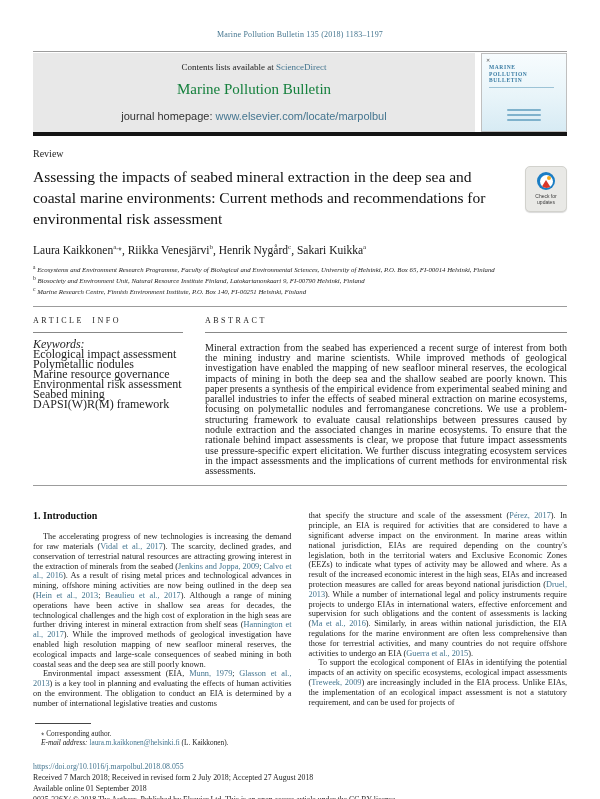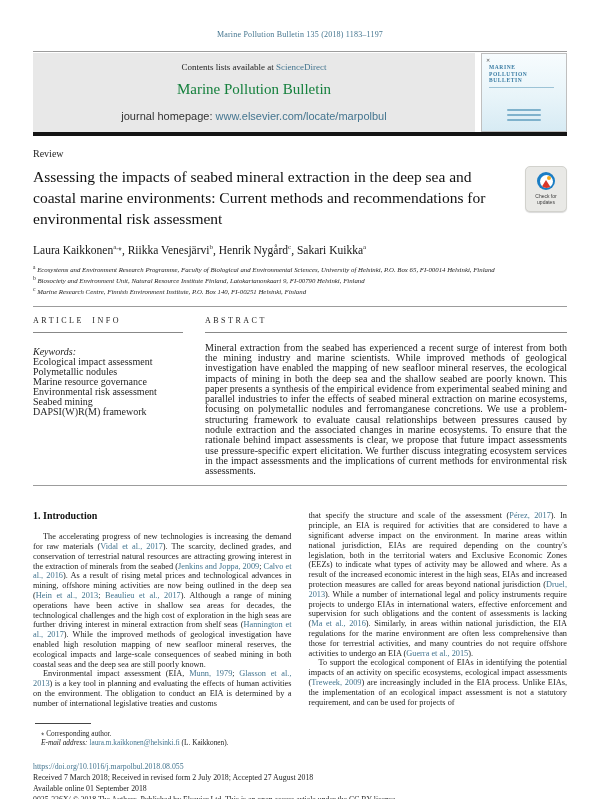--- a/index.html
+++ b/index.html
@@ -67,21 +67,21 @@
   .affil { font-size:6.8px; font-style:italic; line-height:9px; color:#222; }
   .affil sup { font-style:normal; font-size:5.5px; }
 
   
   .head-rule { margin-top:9px; }
   .info-abstract { display:flex; margin-top:9px; }
   .info-col { width:150px; flex:none; }
   .abs-col { flex:1; margin-left:22px; }
   .sec-label { font-size:8px; letter-spacing:2.5px; word-spacing:4px; color:#222; }
   .label-rule { border:none; border-top:1px solid #888; margin-top:7px; }
-  .keywords { margin-top:14px; font-size:10px; line-height:10px; }
+  .keywords { margin-top:6px; font-size:12px; line-height:10px; }
   .kw-label { font-style:italic; }
   .abstract-text { margin-top:10px; font-size:10px; line-height:10.3px; text-align:justify; color:#1c1c1c; }
   .section-end-rule { margin-top:9px; border-top:1px solid #9c9c9c; }
 
   
   .body-cols { display:flex; margin-top:25px; }
   .bcol { flex:1; font-size:8.3px; line-height:9.8px; text-align:justify; color:#1c1c1c; }
   .bcol-left { margin-right:17px; }
   .sec-heading { font-size:10px; font-weight:bold; color:#111; margin-bottom:11px; }
   .para { text-align:justify; }

